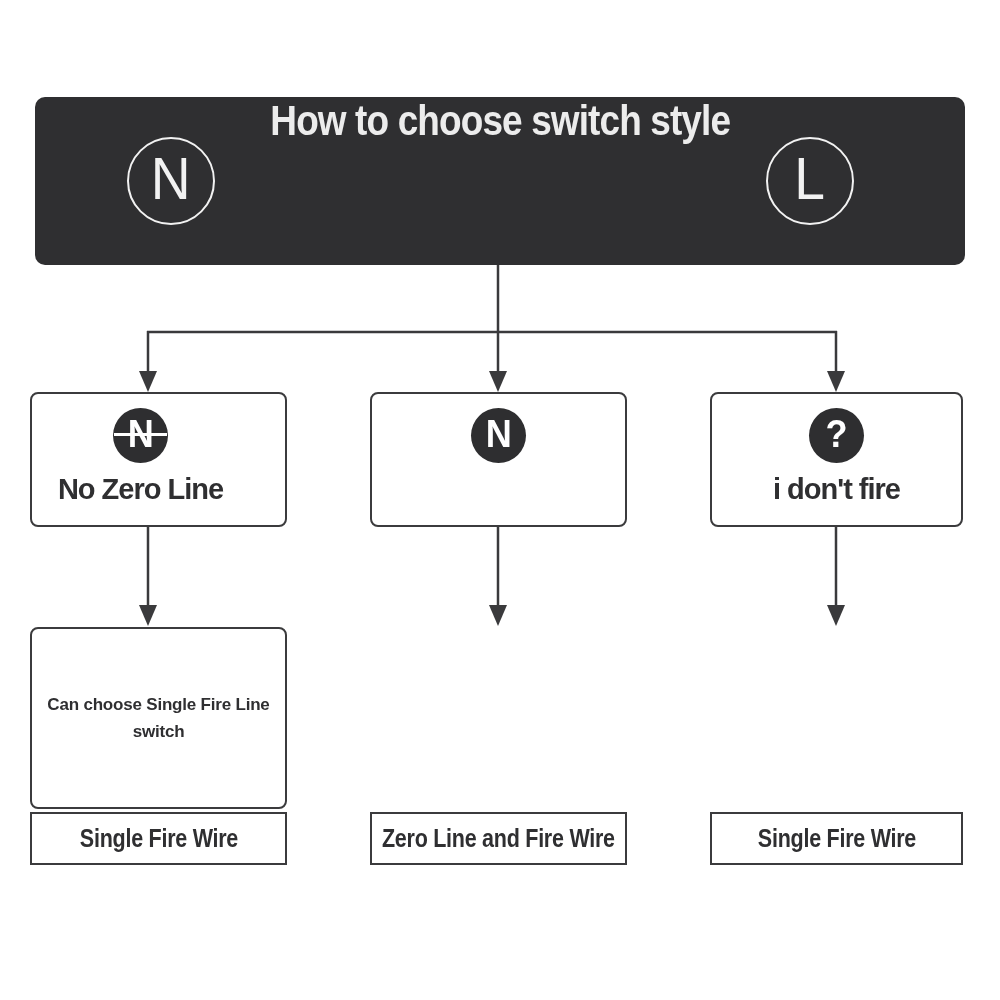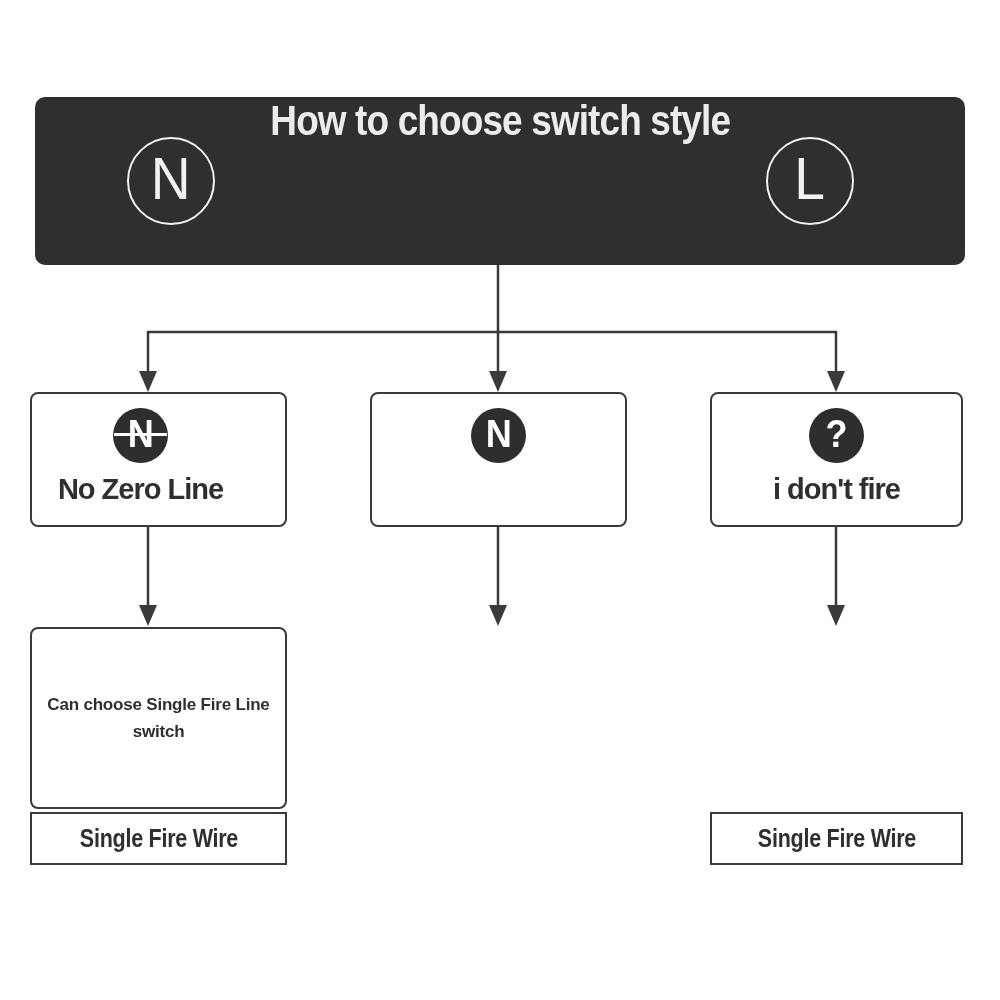--- a/index.html
+++ b/index.html
@@ -146,18 +146,21 @@
   </div>
 
   <div class="result-main col1">
     <div class="result-desc">Can choose Single Fire Line
 switch</div>
   </div>
   <div class="result-footer col1">
     <span class="footer-text">Single Fire Wire</span>
   </div>
 
+  <div class="result-footer col2">
+    <span class="footer-text">Zero Line and Fire Wire</span>
+  </div>
 
   <div class="result-footer col3">
     <span class="footer-text">Single Fire Wire</span>
   </div>
 
 </div>
 
 </body></html>

